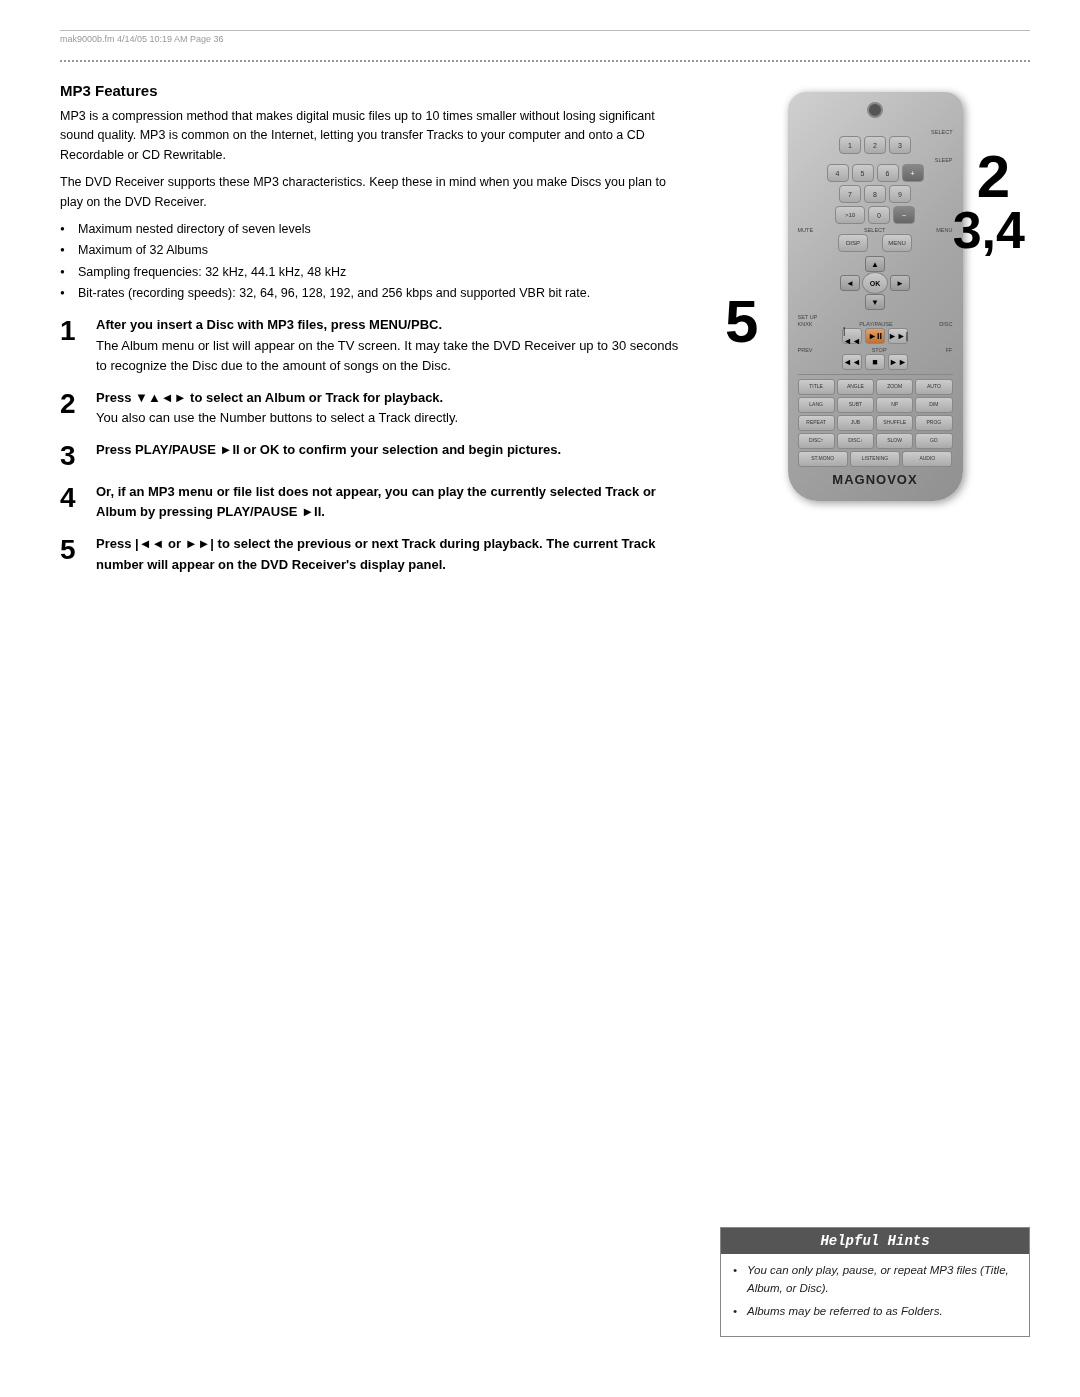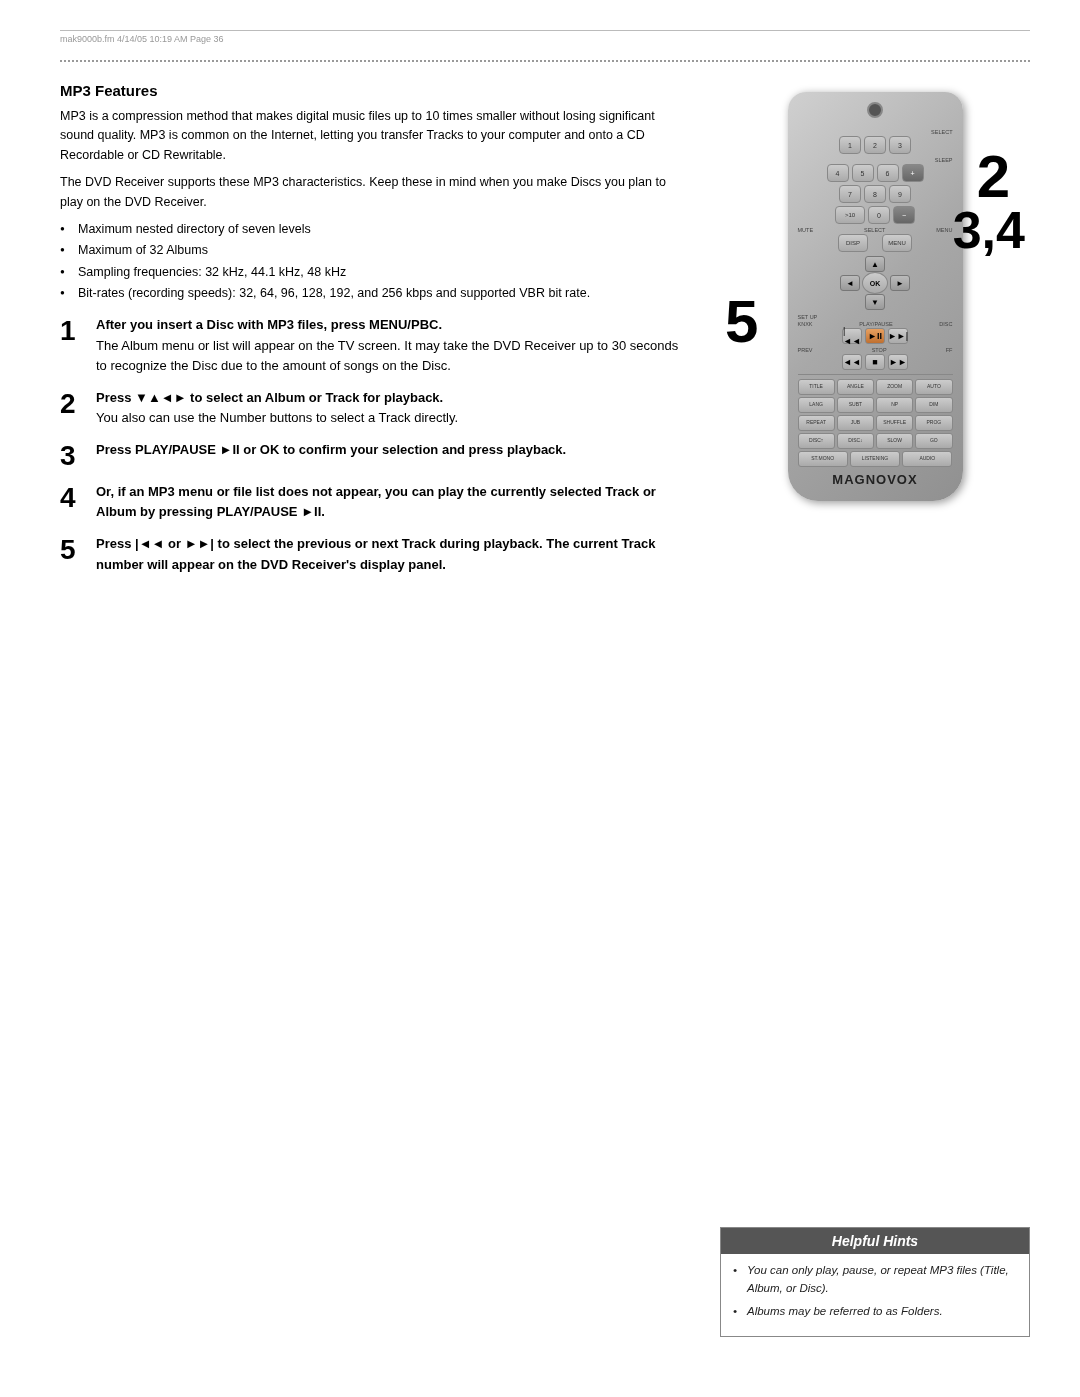--- a/index.html
+++ b/index.html
@@ -255,20 +255,21 @@
       background: #555;
       padding: 5px 12px;
       text-align: center;
     }
 
     .helpful-hints-header span {
       font-size: 14px;
       font-weight: bold;
       font-style: italic;
       color: #fff;
+      font-family: Liberation Mono, monospace;
     }
 
     .helpful-hints-content {
       padding: 8px 12px 10px 12px;
     }
 
     .helpful-hints-content ul {
       list-style: none;
       padding: 0;
       margin: 0;
@@ -393,21 +394,21 @@
           <div class="step-content">
             <span class="step-title">Press ▼▲◄► to select an Album or Track for playback.</span>
             <br>
             <span>You also can use the Number buttons to select a Track directly.</span>
           </div>
         </div>
 
         <div class="step">
           <div class="step-number">3</div>
           <div class="step-content">
-            <span class="step-title">Press PLAY/PAUSE ►II or OK to confirm your selection and press playback.</span>
+            <span class="step-title">Press PLAY/PAUSE ►II or OK to confirm your selection and begin pictures.</span>
           </div>
         </div>
 
         <div class="step">
           <div class="step-number">4</div>
           <div class="step-content">
             <span class="step-title">Or, if an MP3 menu or file list does not appear, you can play the currently selected Track or Album by pressing PLAY/PAUSE ►II.</span>
           </div>
         </div>
 

